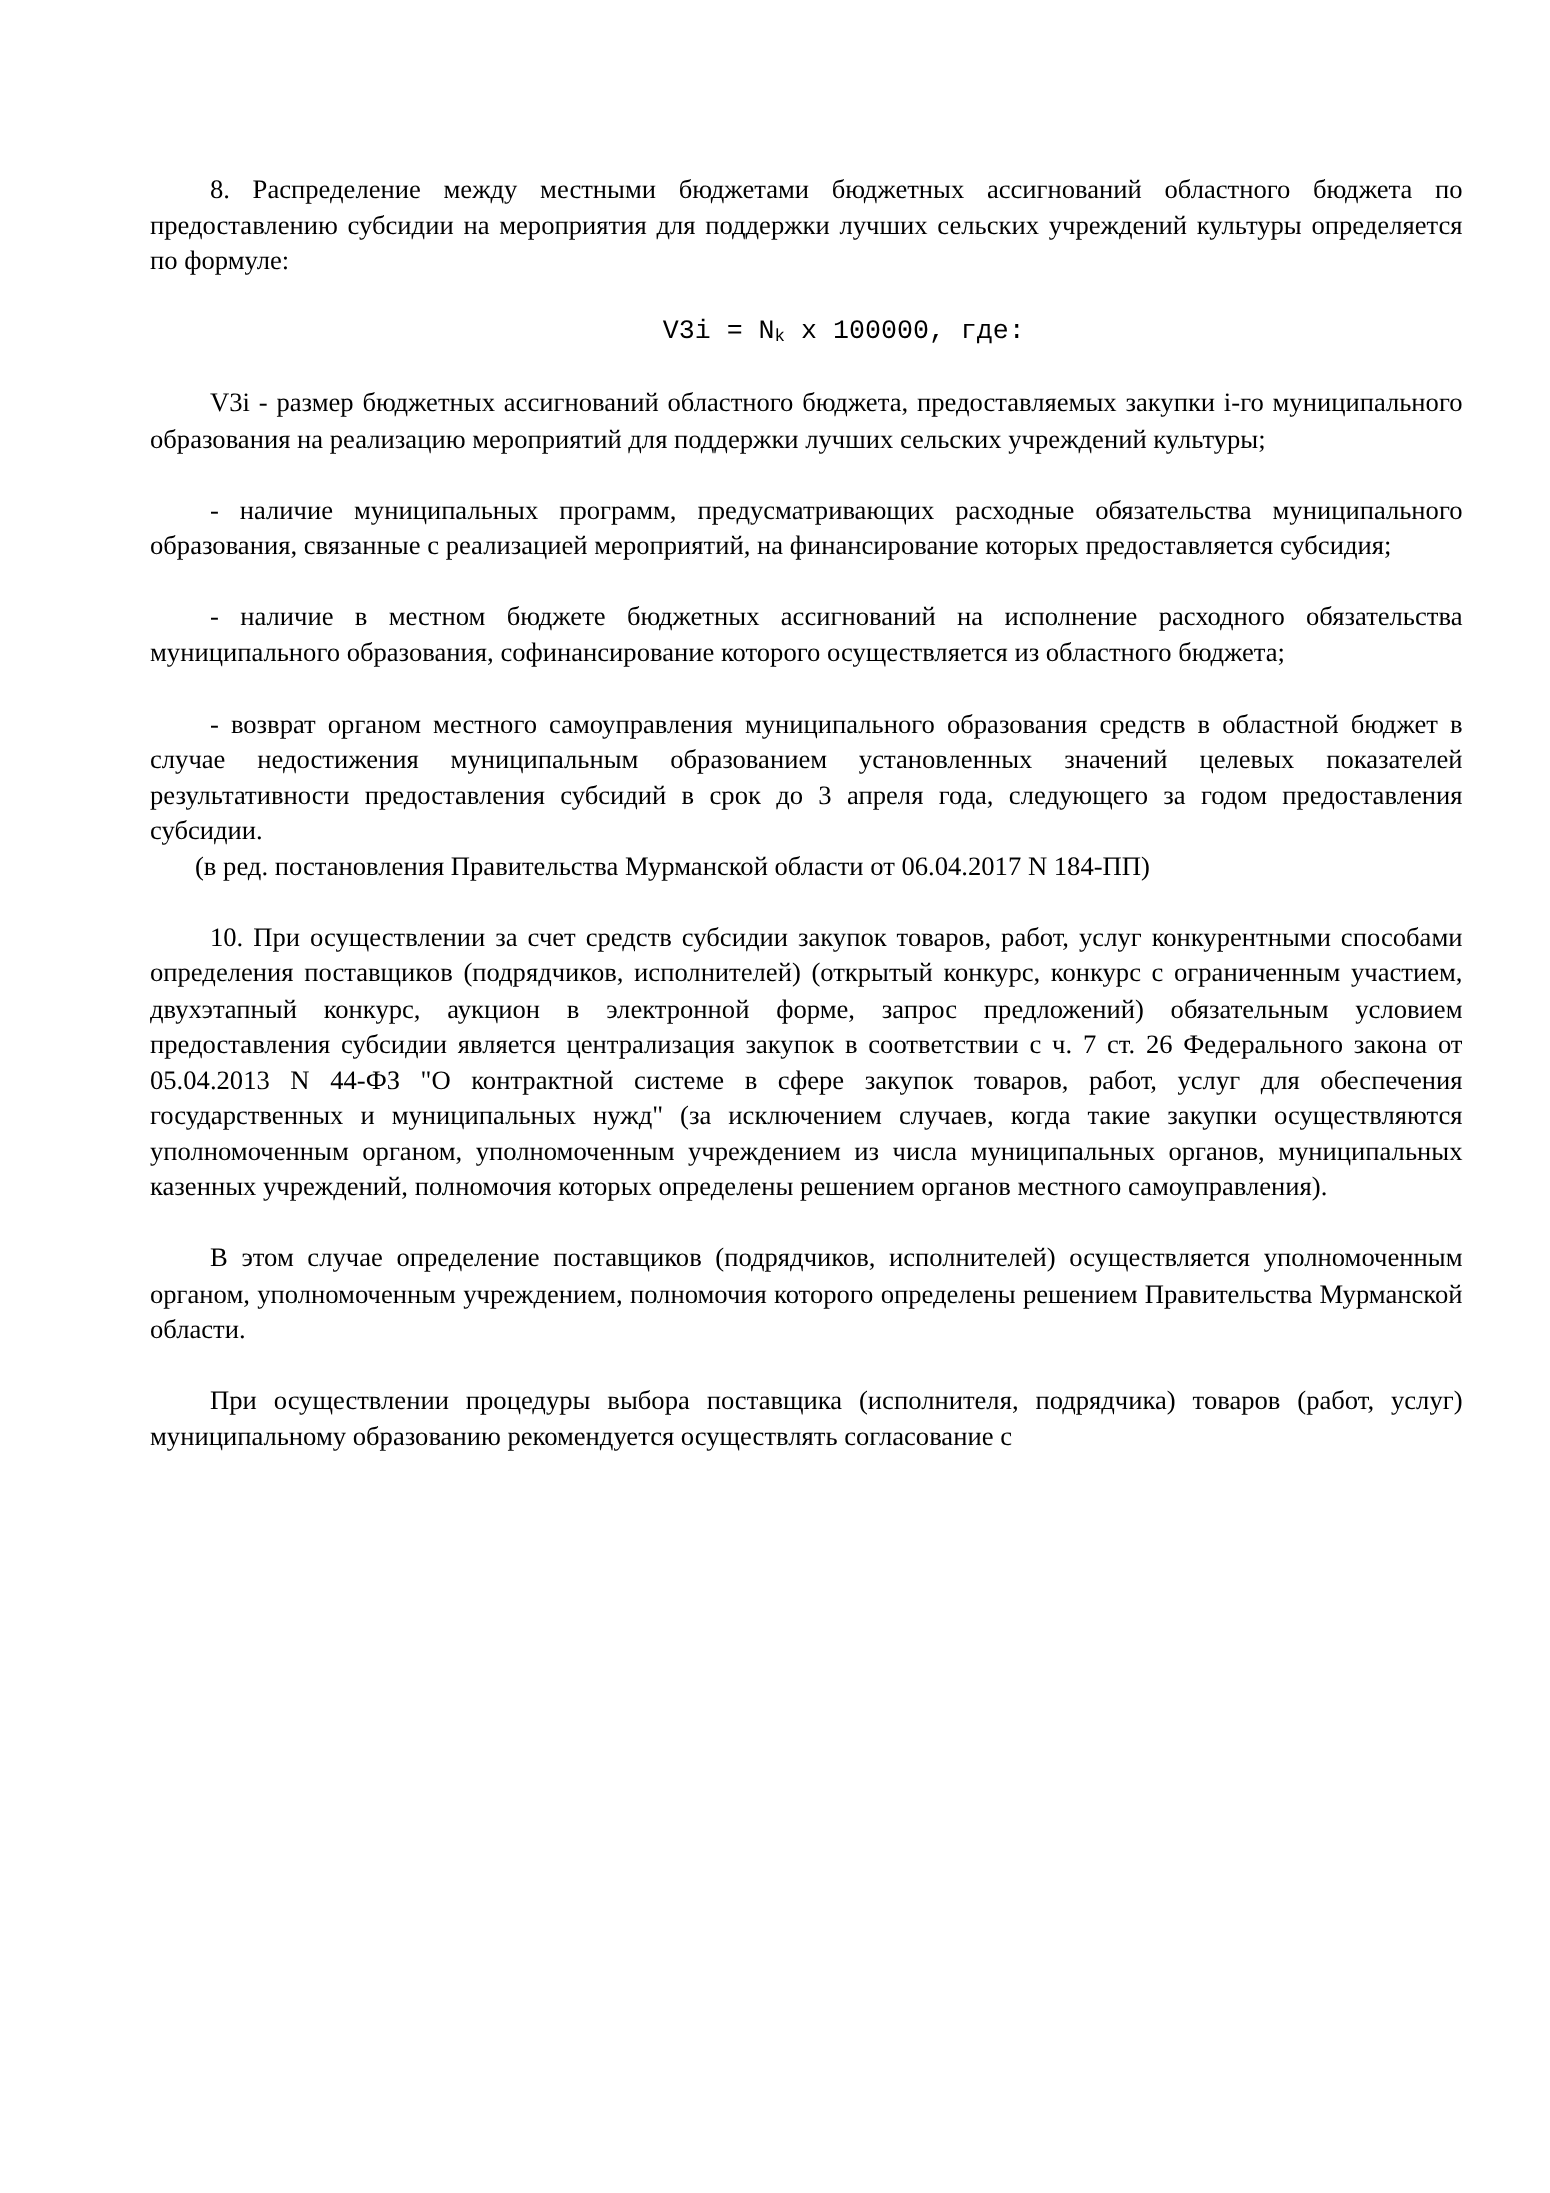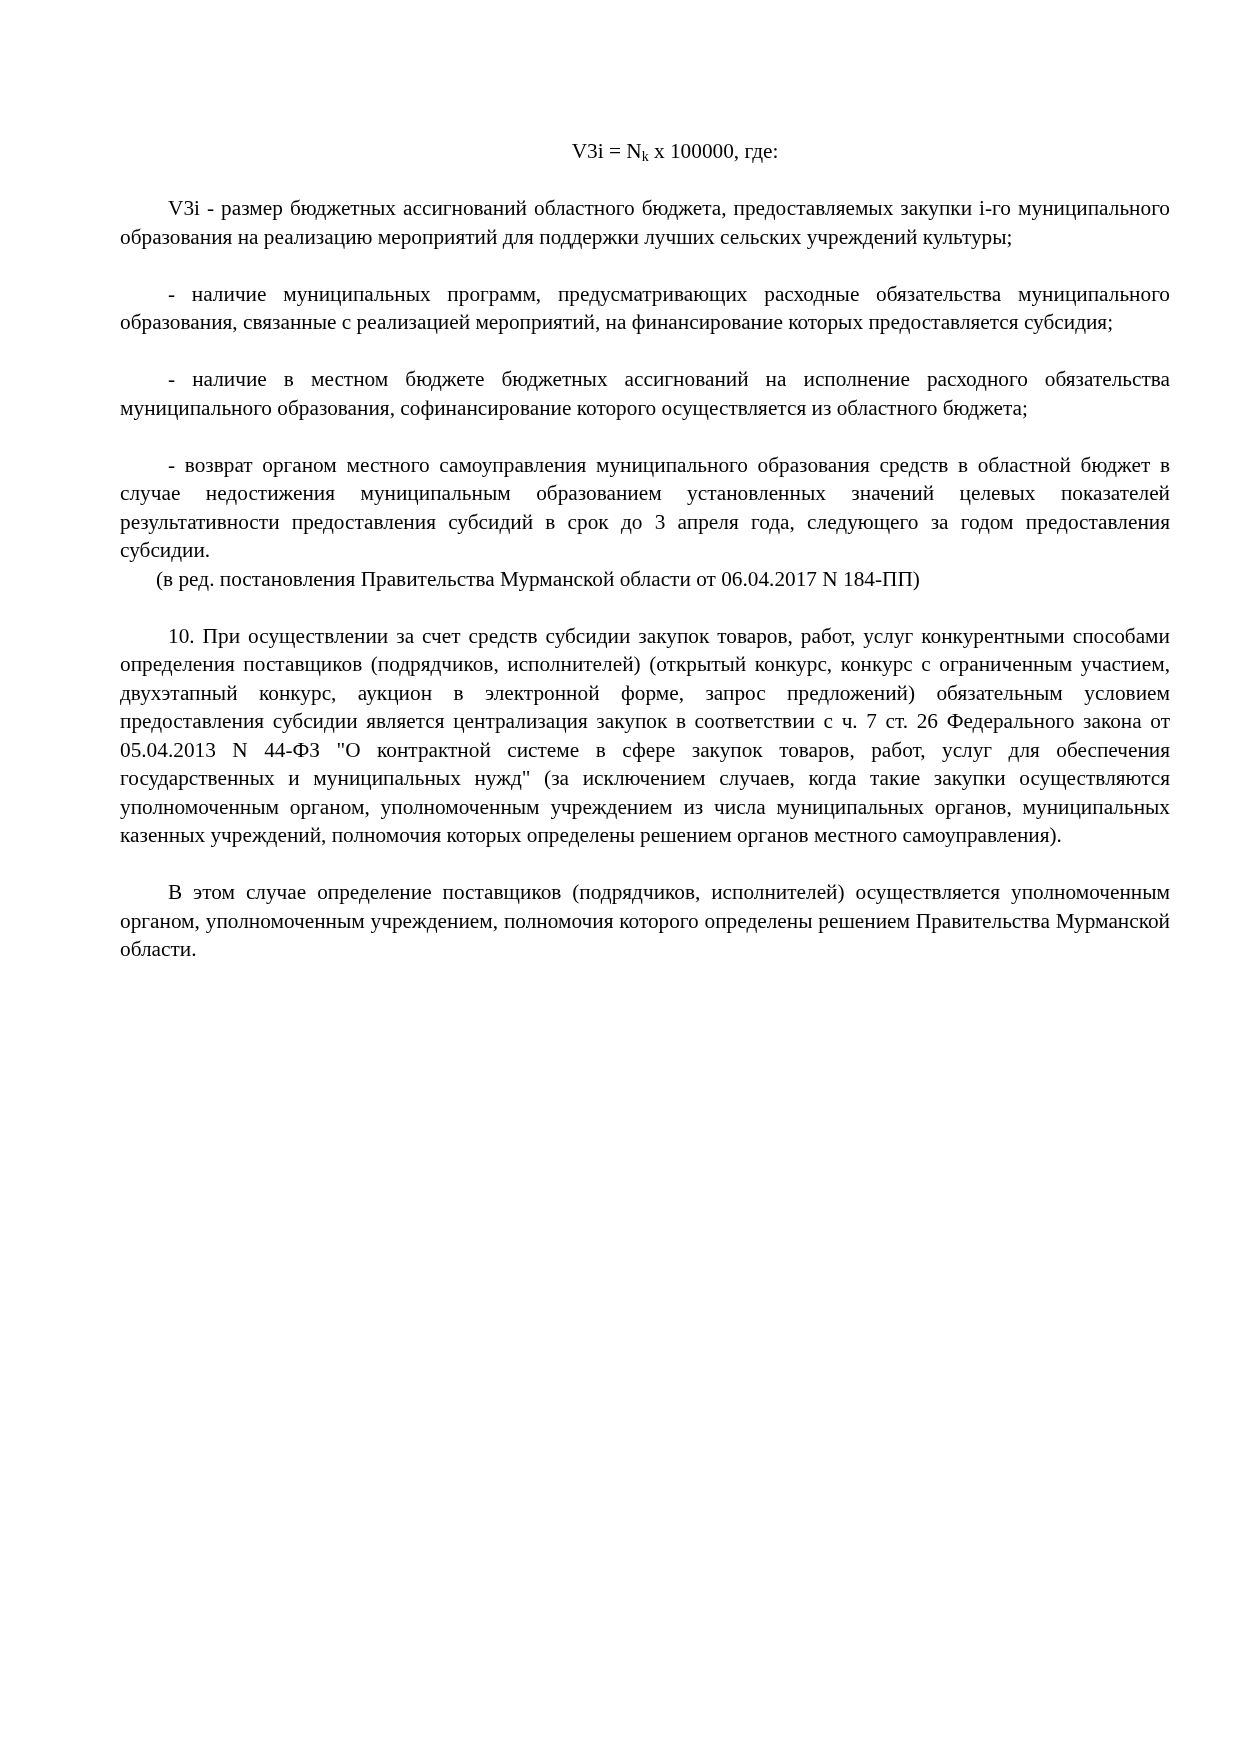--- a/index.html
+++ b/index.html
@@ -18,28 +18,30 @@
       margin: 0 0 28.5px 0;
       text-align: justify;
       text-indent: 48px;
     }
     .p.tight { margin-bottom: 0; }
     .p.noindent { text-indent: 0; margin-left: 36px; }
     .formula {
       text-align: center;
       margin: 0 0 28.5px 0;
       padding-left: 60px;
+      font-family: Liberation Mono, monospace;
     }
     sub { font-size: 14px; vertical-align: -3px; line-height: 0; }
   </style>
 </head>
 <body>
 
 <div class="page">
 
+  <p class="p">8. Распределение между местными бюджетами бюджетных ассигнований областного бюджета по предоставлению субсидии на мероприятия для поддержки лучших сельских учреждений культуры определяется по формуле:</p>
 
   <p class="formula">
     <span>V3i = N</span><sub>k</sub><span> x 100000, где:</span>
   </p>
 
   <p class="p">V3i - размер бюджетных ассигнований областного бюджета, предоставляемых закупки i-го муниципального образования на реализацию мероприятий для поддержки лучших сельских учреждений культуры;</p>
 
 
 
 
@@ -48,14 +50,15 @@
   <p class="p">- наличие в местном бюджете бюджетных ассигнований на исполнение расходного обязательства муниципального образования, софинансирование которого осуществляется из областного бюджета;</p>
 
   <p class="p tight">- возврат органом местного самоуправления муниципального образования средств в областной бюджет в случае недостижения муниципальным образованием установленных значений целевых показателей результативности предоставления субсидий в срок до 3 апреля года, следующего за годом предоставления субсидии.</p>
 
   <p class="p noindent">(в ред. постановления Правительства Мурманской области от 06.04.2017 N 184-ПП)</p>
 
   <p class="p">10. При осуществлении за счет средств субсидии закупок товаров, работ, услуг конкурентными способами определения поставщиков (подрядчиков, исполнителей) (открытый конкурс, конкурс с ограниченным участием, двухэтапный конкурс, аукцион в электронной форме, запрос предложений) обязательным условием предоставления субсидии является централизация закупок в соответствии с ч. 7 ст. 26 Федерального закона от 05.04.2013 N 44-ФЗ "О контрактной системе в сфере закупок товаров, работ, услуг для обеспечения государственных и муниципальных нужд" (за исключением случаев, когда такие закупки осуществляются уполномоченным органом, уполномоченным учреждением из числа муниципальных органов, муниципальных казенных учреждений, полномочия которых определены решением органов местного самоуправления).</p>
 
   <p class="p">В этом случае определение поставщиков (подрядчиков, исполнителей) осуществляется уполномоченным органом, уполномоченным учреждением, полномочия которого определены решением Правительства Мурманской области.</p>
 
+  <p class="p">При осуществлении процедуры выбора поставщика (исполнителя, подрядчика) товаров (работ, услуг) муниципальному образованию рекомендуется осуществлять согласование с</p>
 
 </div>
 
 </body></html>

